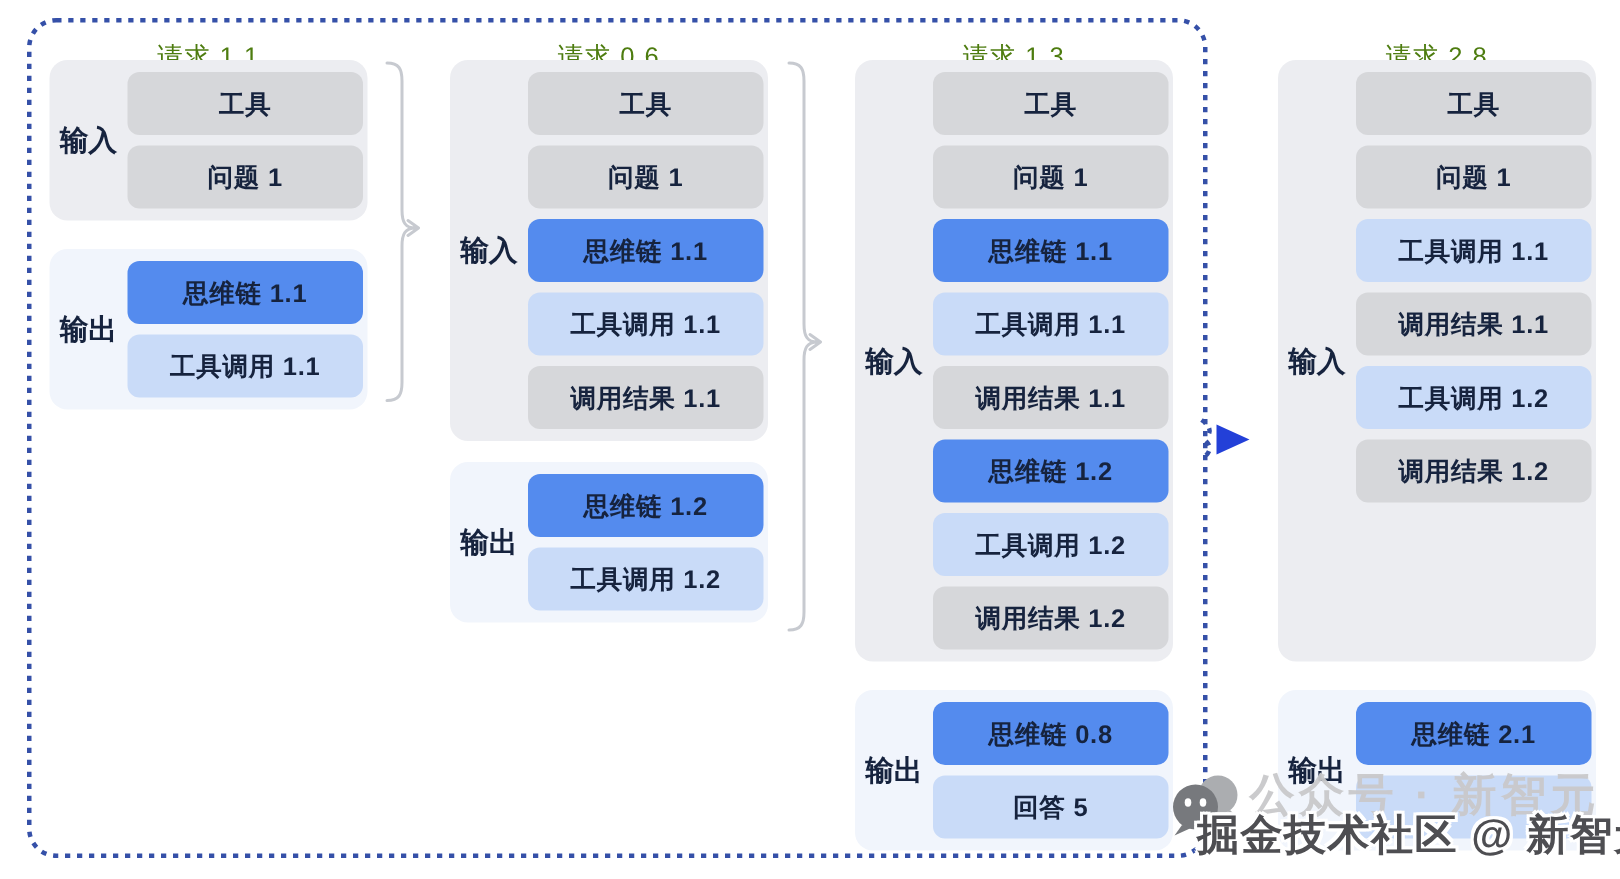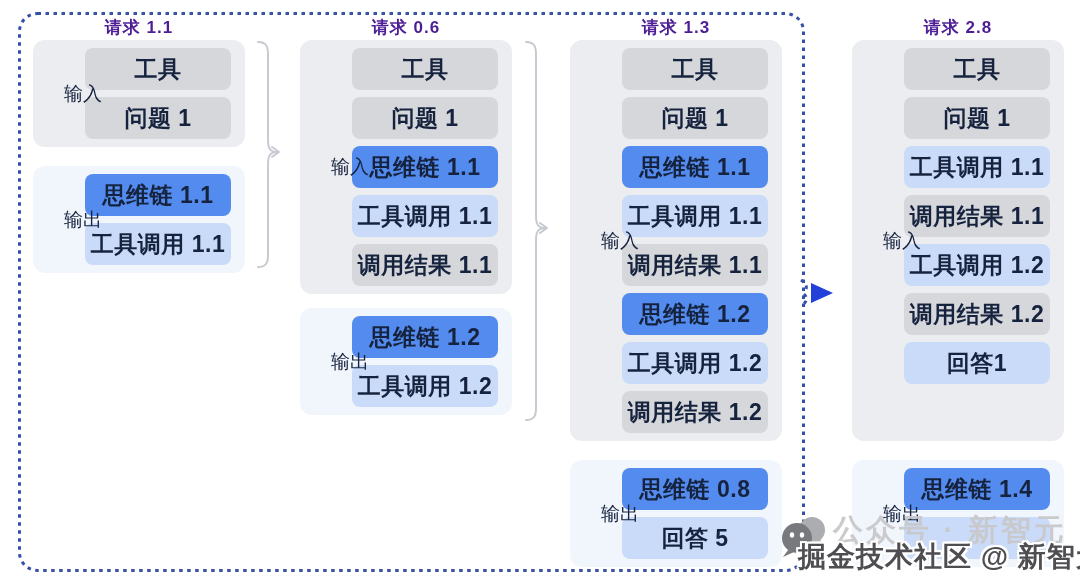--- a/index.html
+++ b/index.html
@@ -3,39 +3,39 @@
 <meta charset="utf-8">
 <style>
   html,body{margin:0;padding:0;background:#ffffff;}
   #canvas{
     position:relative;width:1080px;height:586px;overflow:hidden;background:#ffffff;
     font-family:"Liberation Sans","DejaVu Sans",sans-serif;
     color:var(--text,#16233E);
   }
   .col{position:absolute;width:212px;}
   .col-title{
-    position:absolute;left:0;top:16px;width:100%;height:22px;
-    text-align:center;font-size:17px;font-weight:bold;color:#4c1d95;
+    position:absolute;left:0;top:26px;width:100%;height:22px;
+    text-align:center;font-size:17px;font-weight:normal;color:#4d7c0f;
     letter-spacing:1px;
   }
   .panel{
     position:absolute;left:0;width:212px;border-radius:12px;
     padding:8px 14px 8px 52px;box-sizing:border-box;
   }
   .panel.input{background:var(--panel-in,#ECEDF1);}
   .panel.output{background:var(--panel-out,#F1F5FC);}
   .panel .grp-label{
     position:absolute;left:0;top:0;width:52px;height:100%;
     display:flex;align-items:center;justify-content:center;
-    font-size:19px;font-weight:normal;color:#16233E;padding-left:24px;
+    font-size:19px;font-weight:bold;color:#16233E;
   }
   .mbox{
-    width:146px;height:42px;border-radius:8px;margin-bottom:7px;
+    width:157px;height:42px;border-radius:8px;margin-bottom:7px;
     display:flex;align-items:center;justify-content:center;
-    font-size:23px;font-weight:bold;color:#16233E;letter-spacing:0.5px;
+    font-size:17px;font-weight:bold;color:#16233E;letter-spacing:0.5px;
   }
   .mbox:last-child{margin-bottom:0;}
   .mbox.gray{background:var(--ctx,#D6D7DA);}
   .mbox.blue{background:var(--cot,#548BEE);}
   .mbox.lightblue{background:var(--tc,#C9DBF8);}
   #overlay{position:absolute;left:0;top:0;pointer-events:none;}
   
   #wm{position:absolute;left:770px;top:500px;width:310px;height:86px;z-index:5;}
   #wm-bg{
     position:absolute;left:63px;top:10px;white-space:nowrap;
@@ -121,25 +121,24 @@
       <div class="col" style="left: 852px; top: 0px;">
         <div class="col-title">请求 2.8</div>
         <div class="panel input" style="top: 40px; height: 401px;">
           <div class="grp-label">输入</div>
           <div class="mbox gray">工具</div>
           <div class="mbox gray">问题 1</div>
           <div class="mbox lightblue">工具调用 1.1</div>
           <div class="mbox gray">调用结果 1.1</div>
           <div class="mbox lightblue">工具调用 1.2</div>
           <div class="mbox gray">调用结果 1.2</div>
-          <div class="mbox lightblue">回答1</div>
         </div>
         <div class="panel output" style="top: 460px; height: 107px;">
           <div class="grp-label">输出</div>
-          <div class="mbox blue">思维链 1.4</div>
+          <div class="mbox blue">思维链 2.1</div>
           <div class="mbox lightblue"></div>
         </div>
       </div>
     </div>
 
   <div id="wm">
     <svg id="wm-icon" viewBox="0 0 52 48">
       <circle cx="34" cy="18" r="13" fill="#ABADB0"></circle>
       <polygon points="42,28 48,34 38,31" fill="#ABADB0"></polygon>
       <circle cx="19" cy="26" r="15" fill="#77797D"></circle>

